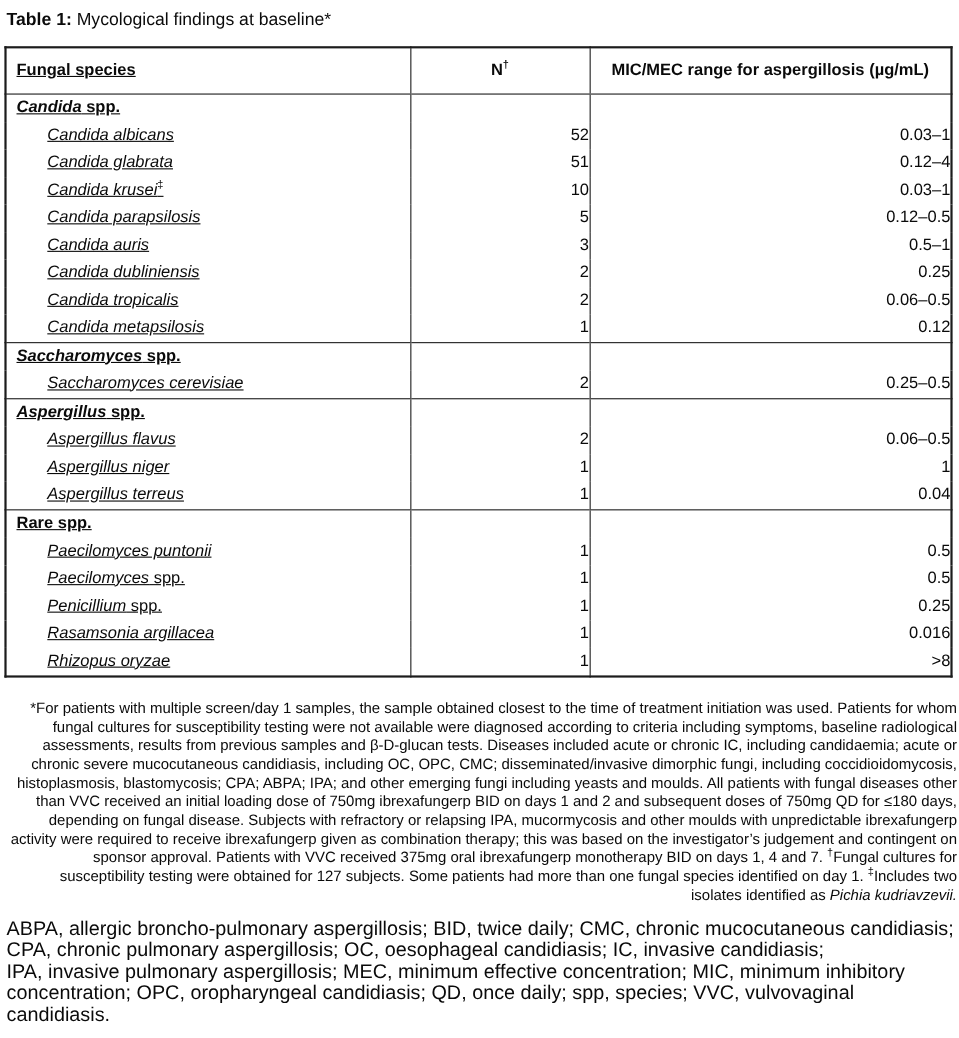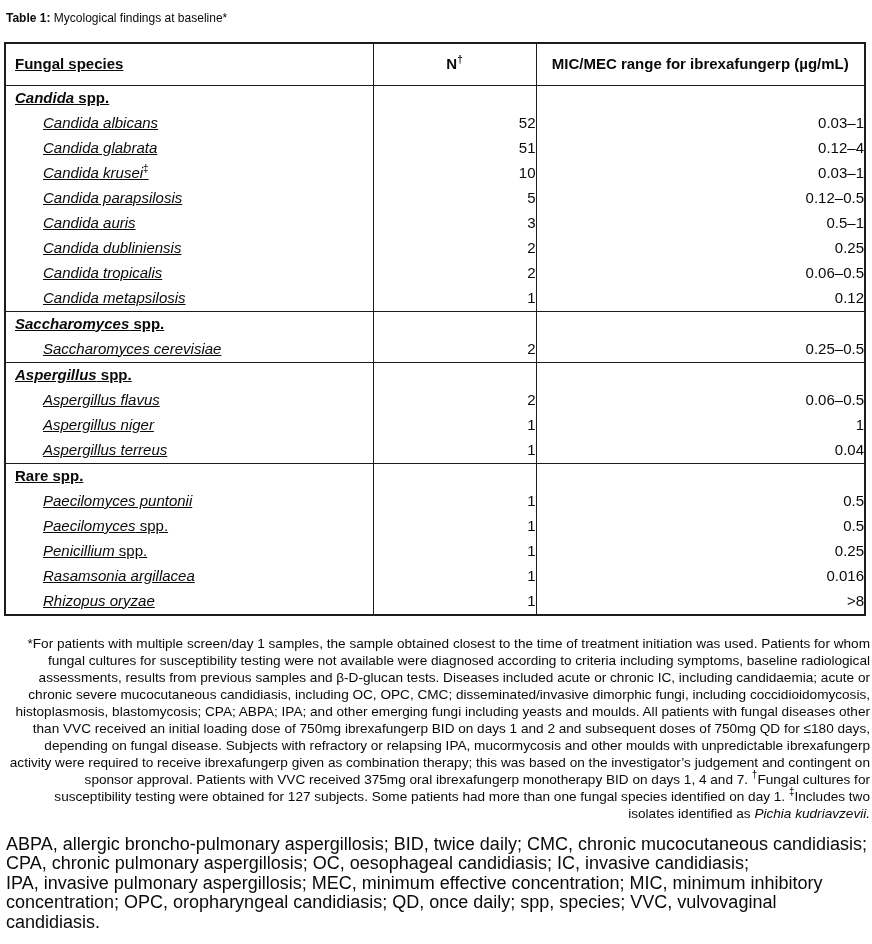--- a/index.html
+++ b/index.html
@@ -5,21 +5,21 @@
   * { box-sizing: border-box; }
   html, body { margin: 0; padding: 0; background: #ffffff; }
   body {
     width: 872px; height: 944px; overflow: hidden;
     font-family: "Liberation Sans", sans-serif;
     color: #0a0a0a;
     -webkit-font-smoothing: antialiased;
   }
   .page { padding: 9px 4px 0 4px; }
 
-  .title { font-size: 12px; margin: 0 0 0 2px; line-height: 19px; }
+  .title { font-size: 16px; margin: 0 0 0 2px; line-height: 19px; }
   .title .title-bold { font-weight: bold; }
 
   table.main {
     border-collapse: collapse;
     width: 862px;
     margin-top: 14px;
     table-layout: fixed;
     border: 2px solid #1c1c1c;
   }
   col.c1 { width: 368px; }
@@ -74,21 +74,21 @@
   <table class="main">
     <colgroup>
         <col class="c1">
         <col class="c2">
         <col class="c3">
       </colgroup>
     <thead>
       <tr>
         <th class="h-species">Fungal species</th>
         <th class="h-n"><span>N</span><sup>†</sup></th>
-        <th class="h-mic">MIC/MEC range for ibrexafungerp (µg/mL)</th>
+        <th class="h-mic">MIC/MEC range for aspergillosis (µg/mL)</th>
       </tr>
     </thead>
     <tbody>
 
       <tr class="section">
         <td class="c-species"><span class="sec-italic">Candida</span><span> spp.</span></td>
         <td class="c-center"></td>
           <td class="c-center"></td>
       </tr>
       <tr>

